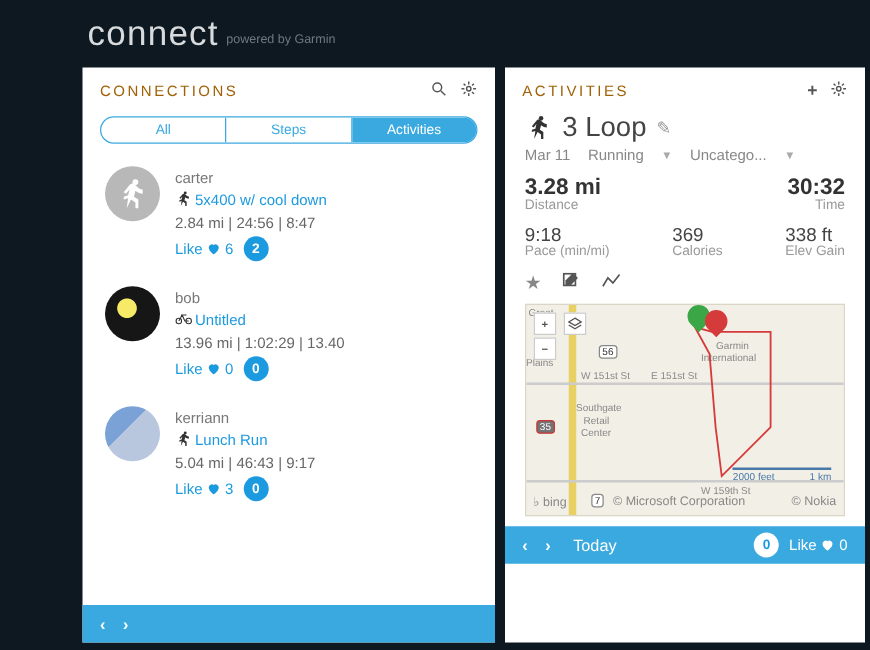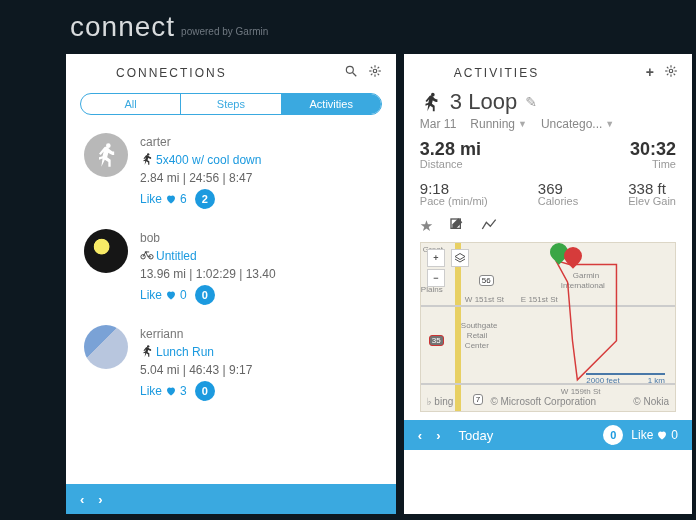--- a/index.html
+++ b/index.html
@@ -28,21 +28,21 @@
     height: 460px;
     position: relative;
   }
   .panel.left { width: 332px; margin-left: 62px;}
   .panel.right { width: 290px; }
   .panel-head {
     display: flex; align-items: center; justify-content: space-between;
     padding: 10px 14px 4px;
   }
   .panel-title {
-    font-size: 12px; letter-spacing: 2px; color: #404040; font-weight: 500; margin-left: 36px;
+    font-size: 12px; letter-spacing: 2px; color: #a16207; font-weight: 500;
   }
   .head-icons { display: flex; gap: 10px; color: #555; }
   .head-icons span { cursor: pointer; font-size: 14px;}
   .tabs {
     display: flex;
     margin: 8px 14px 10px;
     border: 1px solid #3aa9e0;
     border-radius: 14px;
     overflow: hidden;
     font-size: 11px;
@@ -93,21 +93,21 @@
   .footer-bar .nav span { cursor:pointer; }
   .chev { font-weight:bold; }
 
   
   .detail { padding: 4px 16px 8px; }
   .d-title-row { display:flex; align-items:center; gap:8px;}
   .d-title { font-size:22px; color:#444; font-weight:400;}
   .d-title-row svg.runner { width:22px; height:22px;}
   .pencil { color:#999; font-size:14px; cursor:pointer;}
   .d-sub { display:flex; gap:14px; color:#888; font-size:12px; margin-top:2px;}
-  .d-sub .sel { display:flex; align-items:center; gap:3px; cursor:pointer;}
+  .d-sub .sel { display:flex; align-items:center; gap:14px; cursor:pointer;}
   .caret { font-size:9px; color:#aaa;}
   .big-row { display:flex; justify-content:space-between; margin-top:8px;}
   .big { font-size:18px; color:#333; font-weight:700;}
   .lbl { font-size:11px; color:#999; margin-top:-2px;}
   .col { display:flex; flex-direction:column;}
   .stat-row { display:flex; justify-content:space-between; margin-top:10px;}
   .stat-row .val { font-size:15px; color:#444;}
   .tool-row { display:flex; gap:16px; margin-top:10px; color:#888;}
   .tool-row span { cursor:pointer; font-size:15px;}
   .map {

